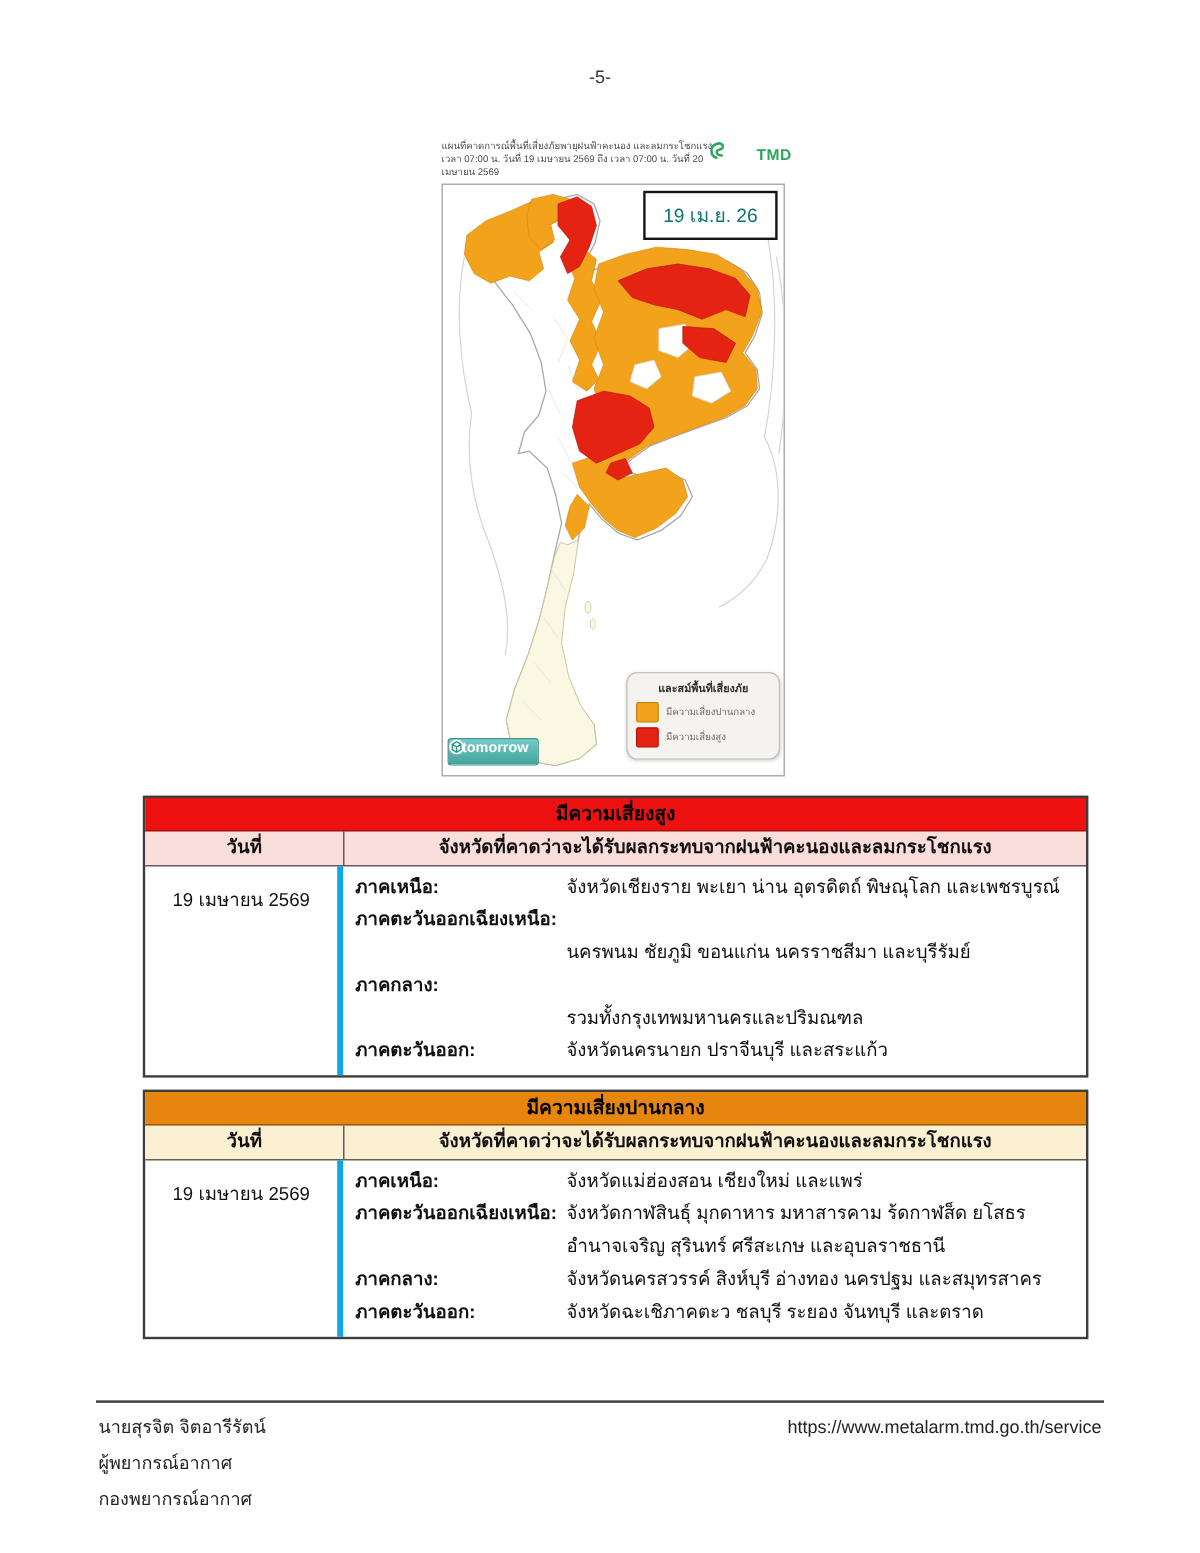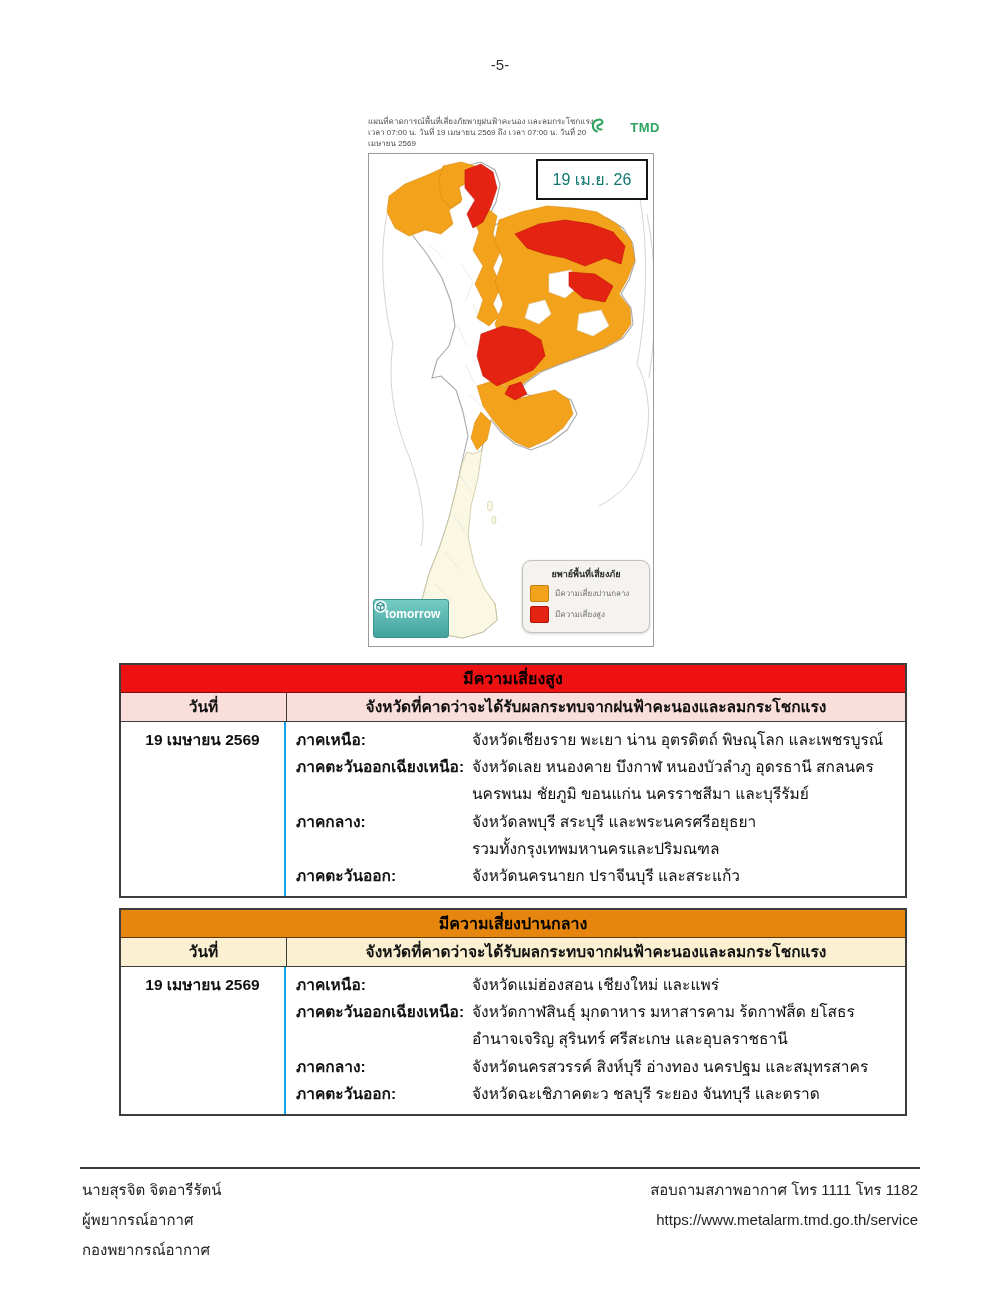--- a/index.html
+++ b/index.html
@@ -19,37 +19,37 @@
             display:flex;align-items:center;justify-content:center;font-size:16px;color:#0f766e;text-align:center;}
   .legend{position:absolute;right:3px;bottom:13px;width:112px;padding:6px 7px 5px 7px;background:#f5f3ef;
           border:1px solid #c4c0ba;border-radius:9px;box-shadow:0 1px 3px rgba(0,0,0,.18);}
   .legend-title{font-size:9px;font-weight:bold;text-align:center;margin-bottom:4px;color:#2b2b2b;}
   .legend-item{display:flex;align-items:center;gap:6px;margin:4px 0;}
   .swatch{width:17px;height:15px;border-radius:2px;flex:none;}
   .swatch.orange{background:#F2A21B;border:1px solid #c5820d;}
   .swatch.red{background:#E42313;border:1px solid #b11208;}
   .legend-label{font-size:8px;color:#6a6a6a;}
   .tomorrow-badge{position:absolute;left:4px;bottom:8px;height:21px;background:linear-gradient(#74ccc6,#43a29b);
-                  border:1px solid #3a948e;border-radius:3px;display:flex;align-items:flex-end;gap:5px;
-                  padding:0 8px 16px 6px;color:#fff;font-weight:bold;font-size:12px;}
+                  border:1px solid #3a948e;border-radius:3px;display:flex;align-items:flex-start;gap:5px;
+                  padding:0 8px 0 6px;color:#fff;font-weight:bold;font-size:12px;}
 
   
   .risk-table{position:absolute;left:119px;width:788px;border:2px solid #3d3d3d;background:#fff;box-sizing:border-box;}
   .t1{top:663px;}
   .t2{top:908px;}
   .t-header{height:27px;line-height:27px;text-align:center;font-weight:bold;font-size:16px;color:#000;}
   .t1 .t-header{background:#EE1111;border-bottom:1px solid #7d0d0d;}
   .t2 .t-header{background:#E6860E;border-bottom:1px solid #5e3a00;}
   .t-subheader{display:flex;height:28px;line-height:28px;font-weight:bold;font-size:15.5px;border-bottom:1px solid #3d3d3d;}
   .t1 .t-subheader{background:#F9DEDB;}
   .t2 .t-subheader{background:#FCF0D2;}
   .t-subheader .c1{width:165px;text-align:center;border-right:1px solid #3d3d3d;flex:none;}
   .t-subheader .c2{flex:1;text-align:center;}
   .t-body{display:flex;font-size:15.5px;}
-  .t-datecell{width:165px;flex:none;border-right:2px solid #0ea5e9;text-align:center;font-weight:bold;padding-top:5px;box-sizing:border-box;}
+  .t-datecell{width:165px;flex:none;border-right:5px solid #0ea5e9;text-align:center;font-weight:normal;padding-top:15px;box-sizing:border-box;}
   .t-lines{flex:1;padding:4px 10px 7px 10px;}
   .t-line{display:flex;line-height:27.2px;}
   .t-line .region{width:176px;font-weight:bold;flex:none;}
   .t-line .prov{flex:1;}
 
   
   .footer-rule{position:absolute;left:80px;top:1167px;width:840px;border-top:2px solid #3a3a3a;}
   .footer-left{position:absolute;left:82px;top:1175px;font-size:15px;line-height:30px;color:#222;}
   .footer-right{position:absolute;right:82px;top:1175px;text-align:right;font-size:15px;line-height:30px;color:#222;}
 </style>
@@ -123,21 +123,21 @@
           <path d="M146,80 L170,70 L196,66 L222,70 L244,78 L256,92 L252,110 L236,104 L216,112 L196,104 L176,100 L158,94 Z"></path>
           <path d="M200,118 L226,120 L244,132 L236,148 L214,144 L200,132 Z"></path>
           <path d="M112,180 L134,172 L156,176 L172,186 L176,202 L164,216 L146,224 L128,232 L114,222 L108,202 Z"></path>
           <path d="M140,232 L152,228 L158,240 L146,246 L136,240 Z"></path>
         </g>
       </svg>
 
       <div class="date-box">19 เม.ย. 26</div>
 
       <div class="legend">
-        <div class="legend-title">ยพาย์พื้นที่เสี่ยงภัย</div>
+        <div class="legend-title">และสม์พื้นที่เสี่ยงภัย</div>
         <div class="legend-item">
           <span class="swatch orange"></span>
           <span class="legend-label">มีความเสี่ยงปานกลาง</span>
         </div>
         <div class="legend-item">
           <span class="swatch red"></span>
           <span class="legend-label">มีความเสี่ยงสูง</span>
         </div>
       </div>
 
@@ -161,29 +161,27 @@
     </div>
     <div class="t-body">
       <div class="t-datecell">19 เมษายน 2569</div>
       <div class="t-lines">
         <div class="t-line">
             <span class="region">ภาคเหนือ:</span>
             <span class="prov">จังหวัดเชียงราย พะเยา น่าน อุตรดิตถ์ พิษณุโลก และเพชรบูรณ์</span>
           </div>
         <div class="t-line">
             <span class="region">ภาคตะวันออกเฉียงเหนือ:</span>
-            <span class="prov">จังหวัดเลย หนองคาย บึงกาฬ หนองบัวลำภู อุดรธานี สกลนคร</span>
           </div>
         <div class="t-line">
             <span class="region"></span>
             <span class="prov">นครพนม ชัยภูมิ ขอนแก่น นครราชสีมา และบุรีรัมย์</span>
           </div>
         <div class="t-line">
             <span class="region">ภาคกลาง:</span>
-            <span class="prov">จังหวัดลพบุรี สระบุรี และพระนครศรีอยุธยา</span>
           </div>
         <div class="t-line">
             <span class="region"></span>
             <span class="prov">รวมทั้งกรุงเทพมหานครและปริมณฑล</span>
           </div>
         <div class="t-line">
             <span class="region">ภาคตะวันออก:</span>
             <span class="prov">จังหวัดนครนายก ปราจีนบุรี และสระแก้ว</span>
           </div>
       </div>
@@ -223,17 +221,16 @@
     </div>
   </div>
 
   <div class="footer-rule"></div>
   <div class="footer-left">
     <div>นายสุรจิต จิตอารีรัตน์</div>
     <div>ผู้พยากรณ์อากาศ</div>
     <div>กองพยากรณ์อากาศ</div>
   </div>
   <div class="footer-right">
-    <div>สอบถามสภาพอากาศ โทร 1111 โทร 1182</div>
     <div>https://www.metalarm.tmd.go.th/service</div>
   </div>
 
 </div>
 
 </body></html>

